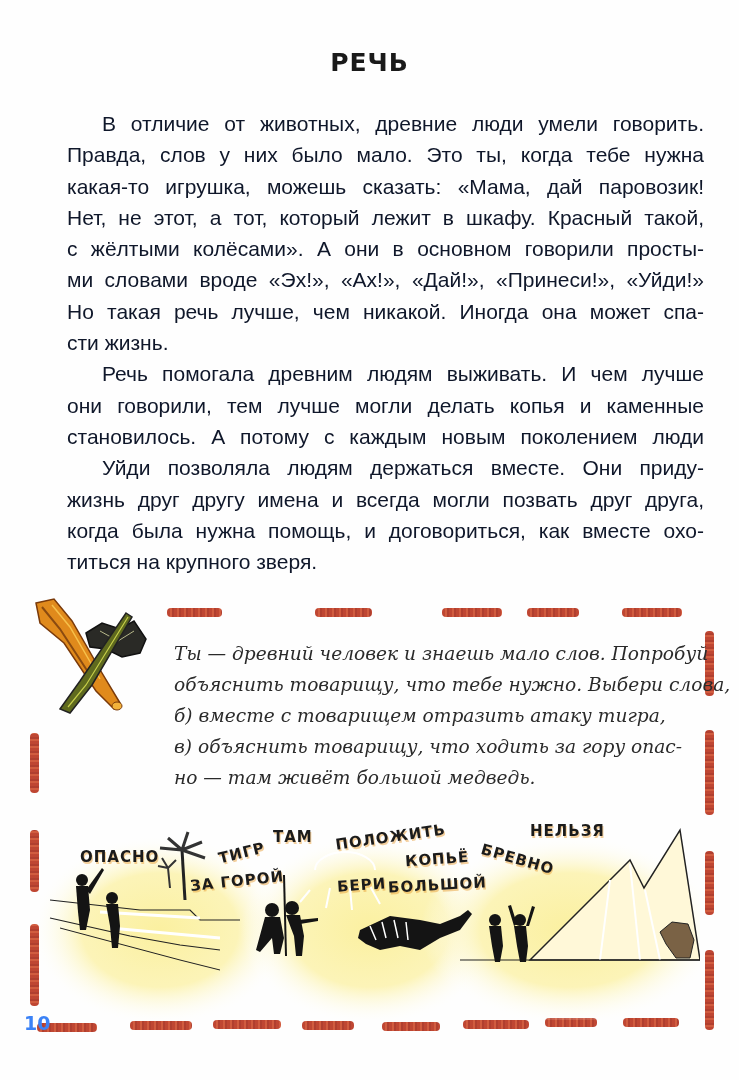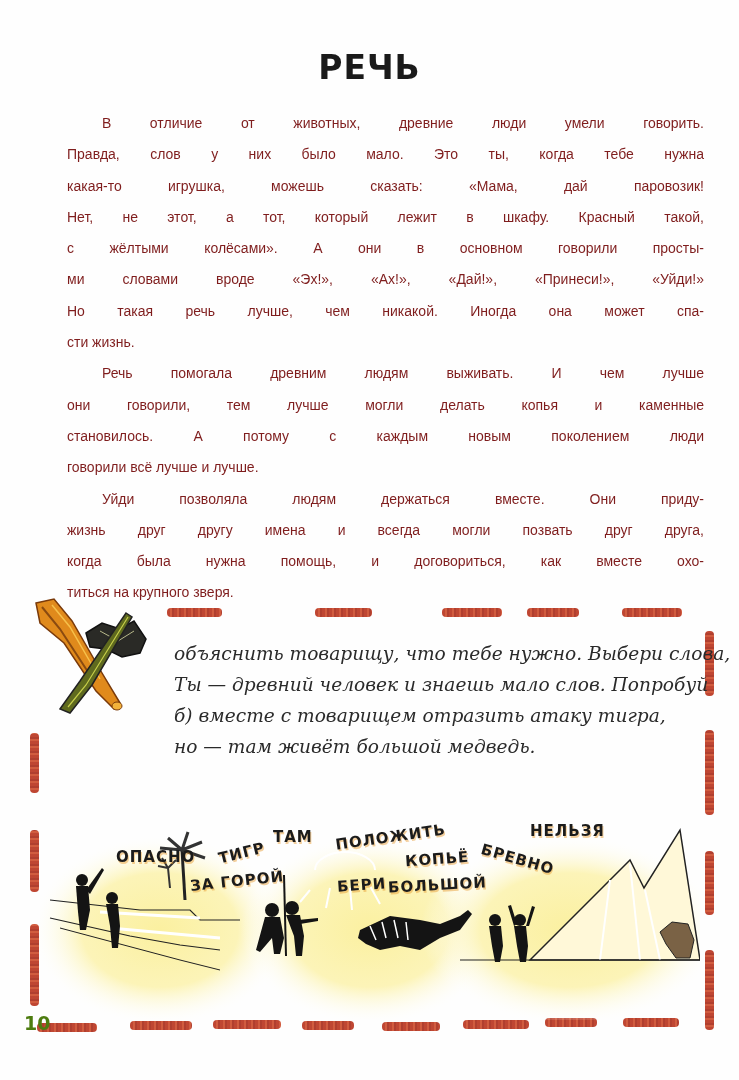--- a/index.html
+++ b/index.html
@@ -1,28 +1,28 @@
 <!DOCTYPE html>
 <html><head>
 <meta charset="utf-8">
 <style>
   html, body { margin: 0; padding: 0; background: #ffffff; }
   body { width: 739px; height: 1080px; position: relative; overflow: hidden; font-family: "DejaVu Sans", sans-serif; color: #1e1e1e; }
   .page { position: absolute; inset: 0; background: #fefefe; }
 
   .title {
     position: absolute; top: 48px; left: 0; width: 739px; text-align: center;
-    font-family: "DejaVu Sans", sans-serif; font-weight: bold; font-size: 33px;
+    font-family: "DejaVu Sans", sans-serif; font-weight: bold; font-size: 25px;
     letter-spacing: 1px; color: #1a1a1a;
   }
 
   .body-text {
     position: absolute; left: 67px; top: 108px; width: 637px;
-    font-family: "Liberation Sans", sans-serif; font-size: 14px; line-height: 31.3px;
-    color: #7f1d1d;
+    font-family: "Liberation Sans", sans-serif; font-size: 21px; line-height: 31.3px;
+    color: #0f172a;
   }
   .body-text .line { display: block; white-space: nowrap; text-align: justify; text-align-last: justify; }
   .body-text .line.indent { padding-left: 35px; }
   .body-text .line.last { text-align-last: left; }
 
   
   .frame { position: absolute; left: 27px; top: 608px; width: 688px; height: 412px; }
   .dash-h { position: absolute; height: 9px; border-radius: 4px;
     background: repeating-linear-gradient(90deg, #b8321c 0 3px, #cc4a2a 3px 5px, #a82a18 5px 7px); opacity: 0.9; }
   .dash-v { position: absolute; width: 9px; border-radius: 4px;
@@ -39,21 +39,21 @@
 
   .scene { position: absolute; left: 40px; top: 820px; width: 660px; height: 200px; }
   .word {
     position: absolute; font-family: "DejaVu Sans", sans-serif; font-weight: bold;
     font-size: 15px; color: #1b1b1b; letter-spacing: 1px;
     text-shadow: 1px 2px 0 rgba(230,150,40,0.45);
   }
 
   .page-number {
     position: absolute; left: 24px; top: 1012px; font-family: "DejaVu Sans", sans-serif;
-    font-weight: bold; font-size: 19px; color: #4d7c0f;
+    font-weight: bold; font-size: 19px; color: #3b82f6;
   }
 </style>
 </head>
 <body>
 
 <div class="page">
 
   <div class="title">РЕЧЬ</div>
 
   <div class="body-text">
@@ -61,21 +61,20 @@
     <span class="line">Правда, слов у них было мало. Это ты, когда тебе нужна</span>
     <span class="line">какая-то игрушка, можешь сказать: «Мама, дай паровозик!</span>
     <span class="line">Нет, не этот, а тот, который лежит в шкафу. Красный такой,</span>
     <span class="line">с жёлтыми колёсами». А они в основном говорили просты-</span>
     <span class="line">ми словами вроде «Эх!», «Ах!», «Дай!», «Принеси!», «Уйди!»</span>
     <span class="line">Но такая речь лучше, чем никакой. Иногда она может спа-</span>
     <span class="line last">сти жизнь.</span>
     <span class="line indent">Речь помогала древним людям выживать. И чем лучше</span>
     <span class="line">они говорили, тем лучше могли делать копья и каменные</span>
     <span class="line">становилось. А потому с каждым новым поколением люди</span>
-    <span class="line last">говорили всё лучше и лучше.</span>
     <span class="line indent">Уйди позволяла людям держаться вместе. Они приду-</span>
     <span class="line">жизнь друг другу имена и всегда могли позвать друг друга,</span>
     <span class="line">когда была нужна помощь, и договориться, как вместе охо-</span>
     <span class="line last">титься на крупного зверя.</span>
   </div>
 
   <div class="frame">
 
     <div class="dash-h" style="left:140px; top:0px; width:55px;"></div>
     <div class="dash-h" style="left:288px; top:0px; width:57px;"></div>
@@ -110,23 +109,24 @@
     <ellipse cx="87" cy="111" rx="5" ry="4" fill="#f3b23a" stroke="#7a3a0a"></ellipse>
 
     <path d="M56 38 L72 28 L90 34 L104 26 L116 44 L110 58 L92 62 L76 54 L60 52 Z" fill="#2a2a26" stroke="#111" stroke-width="1.5"></path>
     <path d="M70 36 L88 46 L104 36" stroke="#b7b88a" stroke-width="1" fill="none"></path>
 
     <path d="M96 18 L102 22 L62 90 L40 118 L30 114 L50 86 Z" fill="#5f6a1e" stroke="#222" stroke-width="1.5"></path>
     <path d="M98 22 L56 90 L38 112" stroke="#c7cf4a" stroke-width="1.2" fill="none"></path>
   </svg>
 
   <div class="task-text">
+    <span class="line">Ты — древний человек и знаешь мало слов. Попробуй</span>
     <span class="line">объяснить товарищу, что тебе нужно. Выбери слова,</span>
-    <span class="line">Ты — древний человек и знаешь мало слов. Попробуй</span>
     <span class="line">б) вместе с товарищем отразить атаку тигра,</span>
+    <span class="line">в) объяснить товарищу, что ходить за гору опас-</span>
     <span class="line">но — там живёт большой медведь.</span>
   </div>
 
   <div class="scene">
     <svg width="660" height="200" viewBox="0 0 660 200" style="position:absolute;left:0;top:0;">
       <defs>
         <radialGradient id="glow" cx="50%" cy="50%" r="50%">
           <stop offset="0%" stop-color="#fbf0a0"></stop>
           <stop offset="60%" stop-color="#fcf4b8"></stop>
           <stop offset="100%" stop-color="#ffffff" stop-opacity="0"></stop>
@@ -182,21 +182,21 @@
           <circle cx="455" cy="100" r="6"></circle>
           <path d="M449 106 L461 106 L463 126 L460 142 L455 142 L452 126 Z"></path>
           <circle cx="480" cy="100" r="6"></circle>
           <path d="M474 106 L486 106 L488 126 L486 142 L480 142 L477 126 Z"></path>
           <path d="M474 106 L468 86 L471 85 L477 104 Z M486 106 L492 86 L495 87 L489 106 Z"></path>
         </g>
         <path d="M620 112 L632 102 L648 104 L654 120 L650 138 L636 138 L626 124 Z" fill="#7a6245" stroke="#222" stroke-width="1"></path>
       </g>
     </svg>
 
-    <span class="word" style="left:40px; top:28px;margin-left:36px;">ОПАСНО</span>
+    <span class="word" style="left:40px; top:28px;">ОПАСНО</span>
     <span class="word" style="left:178px; top:24px; transform:rotate(-14deg);">ТИГР</span>
     <span class="word" style="left:233px; top:8px;">ТАМ</span>
     <span class="word" style="left:150px; top:52px; transform:rotate(-6deg);">ЗА ГОРОЙ</span>
     <span class="word" style="left:295px; top:8px; transform:rotate(-8deg);">ПОЛОЖИТЬ</span>
     <span class="word" style="left:297px; top:56px; transform:rotate(-4deg);">БЕРИ</span>
     <span class="word" style="left:365px; top:30px; transform:rotate(-4deg);">КОПЬЁ</span>
     <span class="word" style="left:348px; top:56px; transform:rotate(-3deg);">БОЛЬШОЙ</span>
     <span class="word" style="left:490px; top:2px;">НЕЛЬЗЯ</span>
     <span class="word" style="left:440px; top:30px; transform:rotate(16deg);">БРЕВНО</span>
   </div>

